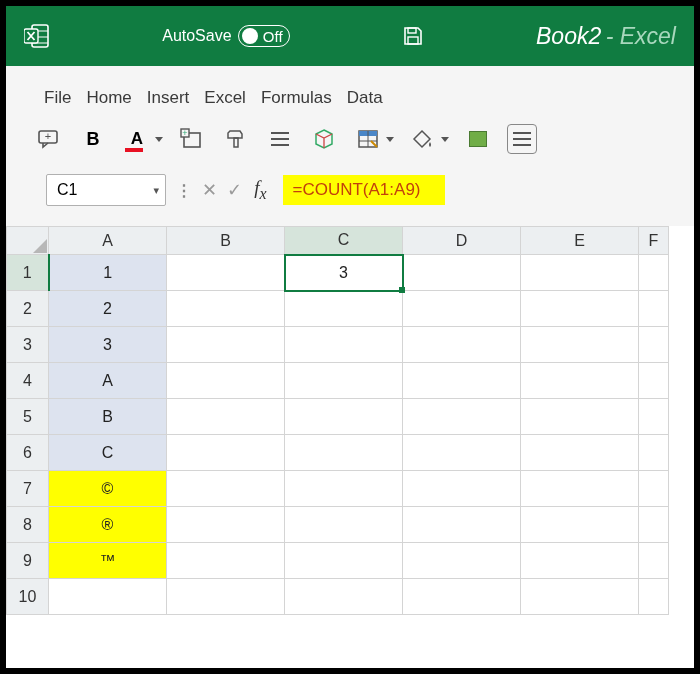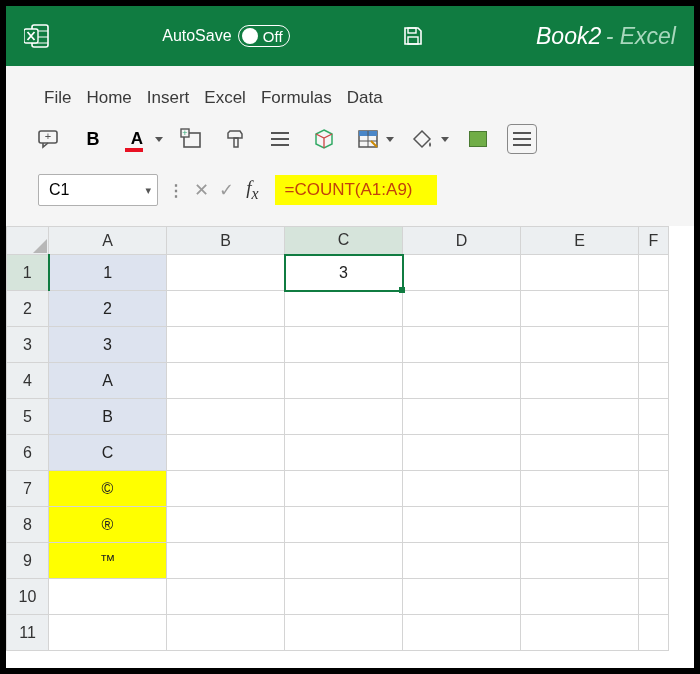--- a/index.html
+++ b/index.html
@@ -47,21 +47,21 @@
   .bold { font-weight: 700; font-size: 18px; font-family: "Segoe UI", Arial; }
   .caret { width: 0; height: 0; border-left: 4px solid transparent; border-right: 4px solid transparent; border-top: 5px solid #555; margin-left: 3px; }
   .grp { display: flex; align-items: center; }
   .font-color { position: relative; }
   .font-color .A { font-size: 17px; font-weight: 600; }
   .font-color .bar { position: absolute; bottom: 2px; left: 3px; width: 18px; height: 4px; background: #e81123; }
   .fill-swatch { width: 18px; height: 16px; background: #70ad47; border: 1px solid #4a7a32; }
   .justify-btn { border: 1.5px solid #888; border-radius: 4px; padding: 4px; }
   
   .fbar {
-    display: flex; align-items: center; gap: 6px; padding: 6px 20px 20px 32px;
+    display: flex; align-items: center; gap: 6px; padding: 6px 20px 20px 40px;
     background: #f5f5f5;
   }
   .namebox {
     width: 120px; height: 32px; border: 1px solid #b0b0b0; background: #fff;
     display: flex; align-items: center; justify-content: space-between;
     padding: 0 6px 0 10px; font-size: 16px; border-radius: 2px;
   }
   .namebox .dd { font-size: 11px; color: #555; }
   .fbar-sep { color: #888; padding: 0 4px; font-weight: 700; }
   .fbar-icons { display: flex; gap: 10px; align-items: center; color: #9a9a9a; }
@@ -349,26 +349,17 @@
         </tr>
         <tr>
           <th class="rowhdr">10</th>
           <td></td>
             <td></td>
             <td></td>
             <td></td>
             <td></td>
             <td></td>
         </tr>
-        <tr>
-          <th class="rowhdr">11</th>
-          <td></td>
-            <td></td>
-            <td></td>
-            <td></td>
-            <td></td>
-            <td></td>
-        </tr>
       </tbody>
     </table>
   </div>
 
 </div>
 
 </body></html>

